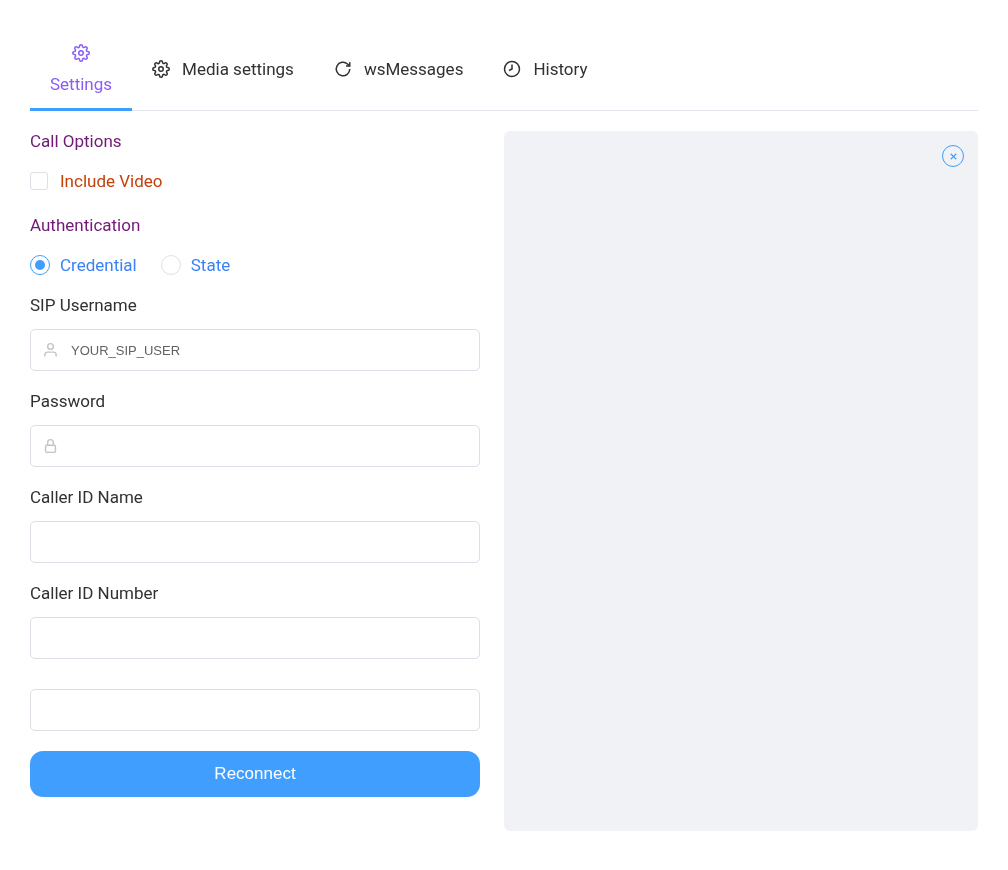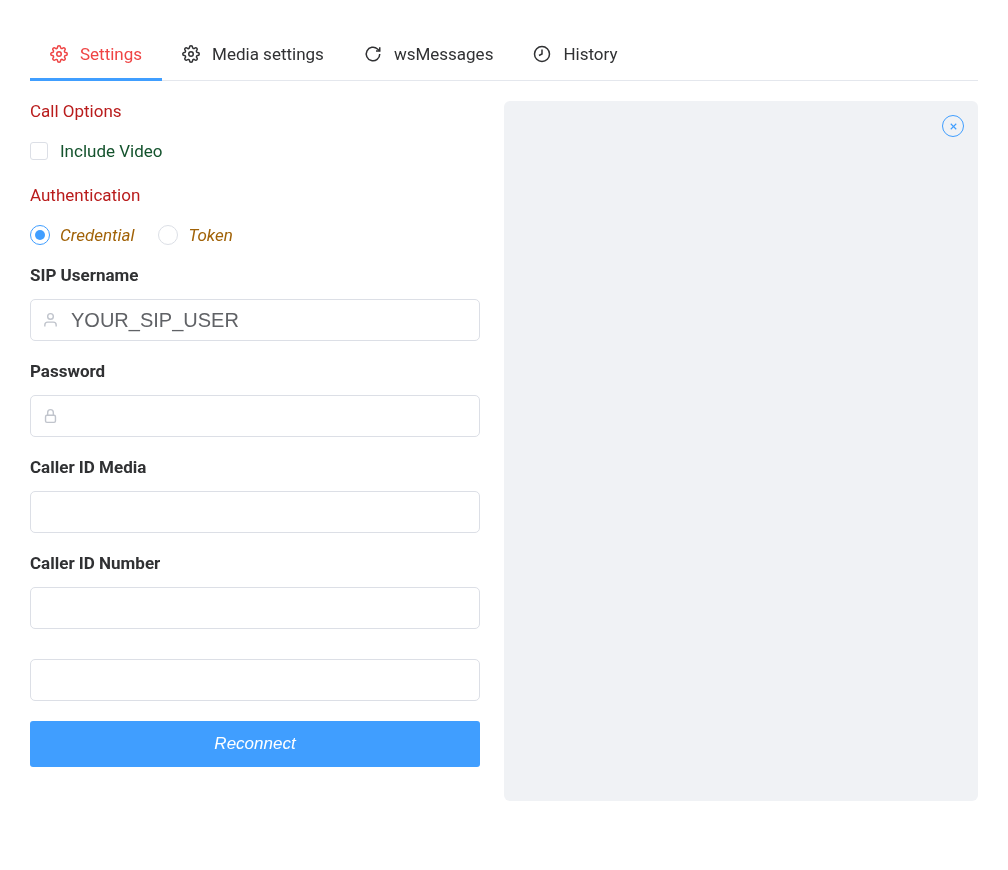--- a/index.html
+++ b/index.html
@@ -28,22 +28,23 @@
       align-items: center;
       padding: 14px 20px;
       cursor: pointer;
       font-size: 17px;
       color: #303133;
       border-bottom: 3px solid transparent;
       margin-bottom: -1px;
       gap: 12px;
     }
     .tab.active {
-      color: #ef4444;
+      color: #8b5cf6;
       border-bottom-color: #409eff;
+      flex-direction: column;
     }
     .tab-icon {
       display: flex;
       align-items: center;
       justify-content: center;
       width: 18px;
       height: 18px;
     }
     .tab-icon svg {
       width: 18px;
@@ -80,39 +81,39 @@
       color: #409eff;
       background: transparent;
     }
     .close-btn svg {
       width: 11px;
       height: 11px;
     }
     .section-title {
       font-size: 17px;
       margin-bottom: 20px;
-      color: #b91c1c;
+      color: #701a75;
     }
     .checkbox-row {
       display: flex;
       align-items: center;
       gap: 12px;
       margin-bottom: 24px;
     }
     .checkbox {
       width: 18px;
       height: 18px;
       border: 1px solid #dcdfe6;
       border-radius: 3px;
       cursor: pointer;
       background: #fff;
     }
     .checkbox-label {
       font-size: 17px;
-      color: #14532d;
+      color: #c2410c;
     }
     .radio-group {
       display: flex;
       align-items: center;
       gap: 24px;
       margin-bottom: 20px;
     }
     .radio-option {
       display: flex;
       align-items: center;
@@ -134,41 +135,39 @@
     }
     .radio.checked::after {
       content: "";
       width: 10px;
       height: 10px;
       background: #409eff;
       border-radius: 50%;
     }
     .radio-label {
       font-size: 17px;
-      color: #a16207;
-      font-style: italic;
+      color: #3b82f6;
     }
     .field-label {
       font-size: 17px;
       color: #303133;
       margin-bottom: 14px;
       display: block;
-      font-weight: bold;
     }
     .input-wrapper {
       position: relative;
       margin-bottom: 20px;
     }
     .input {
       width: 100%;
       height: 42px;
       padding: 0 1px;
       border: 1px solid #dcdfe6;
       border-radius: 5px;
-      font-size: 20px;
+      font-size: 13px;
       color: #606266;
       background: #fff;
       outline: none;
     }
     .input.has-icon {
       padding-left: 40px;
     }
     .input-icon {
       position: absolute;
       left: 12px;
@@ -187,24 +186,23 @@
     }
     .field-spacer {
       margin-top: 30px;
     }
     .btn-primary {
       width: 100%;
       height: 46px;
       background: #409eff;
       color: #fff;
       border: none;
-      border-radius: 3px;
-      font-size: 17px;
-      cursor: pointer;
-      font-style: italic;
+      border-radius: 13px;
+      font-size: 17px;
+      cursor: pointer;
     }
   </style>
 </head>
 <body>
 
 <div class="container">
   <div class="tabs">
     <div class="tab active">
       <span class="tab-icon">
         <svg viewBox="0 0 24 24" fill="none" stroke="currentColor" stroke-width="2">
@@ -254,21 +252,21 @@
 
       <div class="section-title">Authentication</div>
 
       <div class="radio-group">
         <div class="radio-option">
           <div class="radio checked"></div>
           <span class="radio-label">Credential</span>
         </div>
         <div class="radio-option">
           <div class="radio"></div>
-          <span class="radio-label">Token</span>
+          <span class="radio-label">State</span>
         </div>
       </div>
 
       <label class="field-label">SIP Username</label>
       <div class="input-wrapper">
         <span class="input-icon">
           <svg viewBox="0 0 24 24" fill="none" stroke="currentColor" stroke-width="2">
             <path d="M20 21v-2a4 4 0 0 0-4-4H8a4 4 0 0 0-4 4v2"></path>
             <circle cx="12" cy="7" r="4"></circle>
           </svg>
@@ -280,21 +278,21 @@
       <div class="input-wrapper">
         <span class="input-icon">
           <svg viewBox="0 0 24 24" fill="none" stroke="currentColor" stroke-width="2">
             <rect x="5" y="11" width="14" height="10" rx="2" ry="2"></rect>
             <path d="M8 11V7a4 4 0 0 1 8 0v4"></path>
           </svg>
         </span>
         <input class="input has-icon" type="password" value="" style="">
       </div>
 
-      <label class="field-label">Caller ID Media</label>
+      <label class="field-label">Caller ID Name</label>
       <div class="input-wrapper">
         <input class="input" type="text" value="" style="">
       </div>
 
       <label class="field-label">Caller ID Number</label>
       <div class="input-wrapper">
         <input class="input" type="text" value="" style="">
       </div>
 
       <div class="field-spacer"></div>

